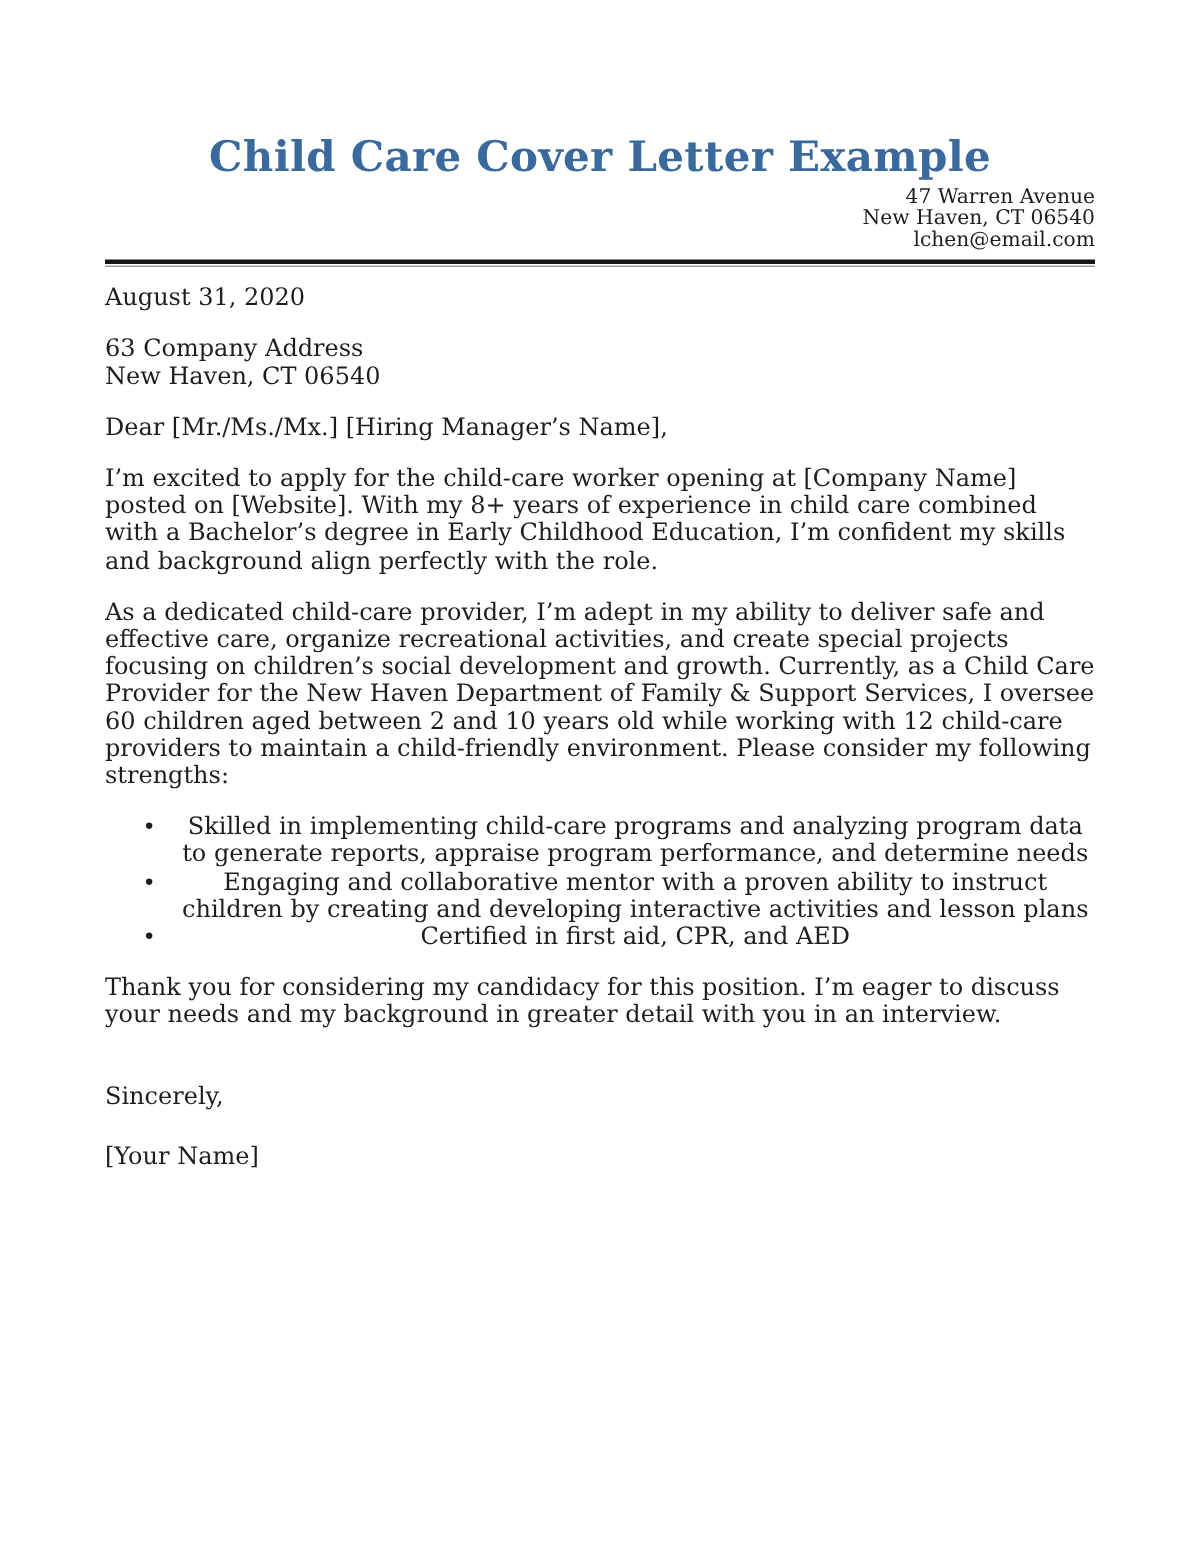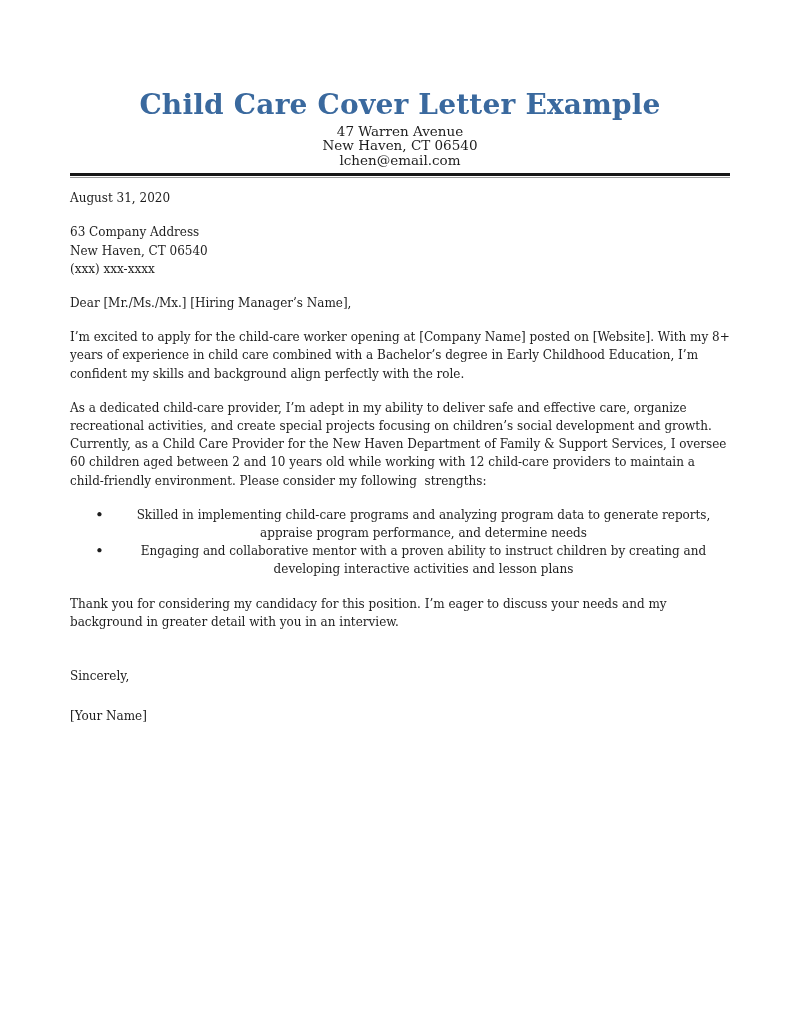--- a/index.html
+++ b/index.html
@@ -30,29 +30,30 @@
     letter-spacing: 0.2px;
   }
   .sender-block {
     margin-top: 2px;
     text-align: center;
   }
   .sender-line {
     font-size: 13.5px;
     line-height: 14.4px;
     color: #1d1d1d;
+    text-align: right;
   }
   .rule {
     margin-top: 6px;
     height: 1px;
     border-top: 3px solid #161616;
     border-bottom: 1px solid #9a9a9a;
   }
   .body-text {
-    font-size: 12px;
+    font-size: 16px;
     line-height: 18.2px;
   }
   .date-line {
     margin-top: 11px;
     margin-bottom: 16px;
   }
   .recipient-block {
     margin-bottom: 16px;
   }
   .salutation {
@@ -103,32 +104,32 @@
     <div class="sender-line">lchen@email.com</div>
   </div>
 
   <div class="rule"></div>
 
   <div class="body-text date-line">August 31, 2020</div>
 
   <div class="recipient-block body-text">
     <div>63 Company Address</div>
     <div>New Haven, CT 06540</div>
-    <div>(xxx) xxx-xxxx</div>
   </div>
 
   <div class="body-text salutation">Dear [Mr./Ms./Mx.] [Hiring Manager’s Name],</div>
 
   <p class="body-text para">I’m excited to apply for the child-care worker opening at [Company Name] posted on [Website]. With my 8+ years of experience in child care combined with a Bachelor’s degree in Early Childhood Education, I’m confident my skills and background align perfectly with the role.</p>
 
   <p class="body-text para">As a dedicated child-care provider, I’m adept in my ability to deliver safe and effective care, organize recreational activities, and create special projects focusing on children’s social development and growth. Currently, as a Child Care Provider for the New Haven Department of Family &amp; Support Services, I oversee 60 children aged between 2 and 10 years old while working with 12 child-care providers to maintain a child-friendly environment. Please consider my following  strengths:</p>
 
   <ul class="bullet-list body-text">
     <li class="bullet-item">Skilled in implementing child-care programs and analyzing program data to generate reports, appraise program performance, and determine needs</li>
     <li class="bullet-item">Engaging and collaborative mentor with a proven ability to instruct children by creating and developing interactive activities and lesson plans</li>
+    <li class="bullet-item">Certified in first aid, CPR, and AED</li>
   </ul>
 
   <p class="body-text para closing-para">Thank you for considering my candidacy for this position. I’m eager to discuss your needs and my background in greater detail with you in an interview.</p>
 
   <div class="body-text signoff">Sincerely,</div>
 
   <p class="body-text signature">[Your Name]</p>
 
 </div>
 

